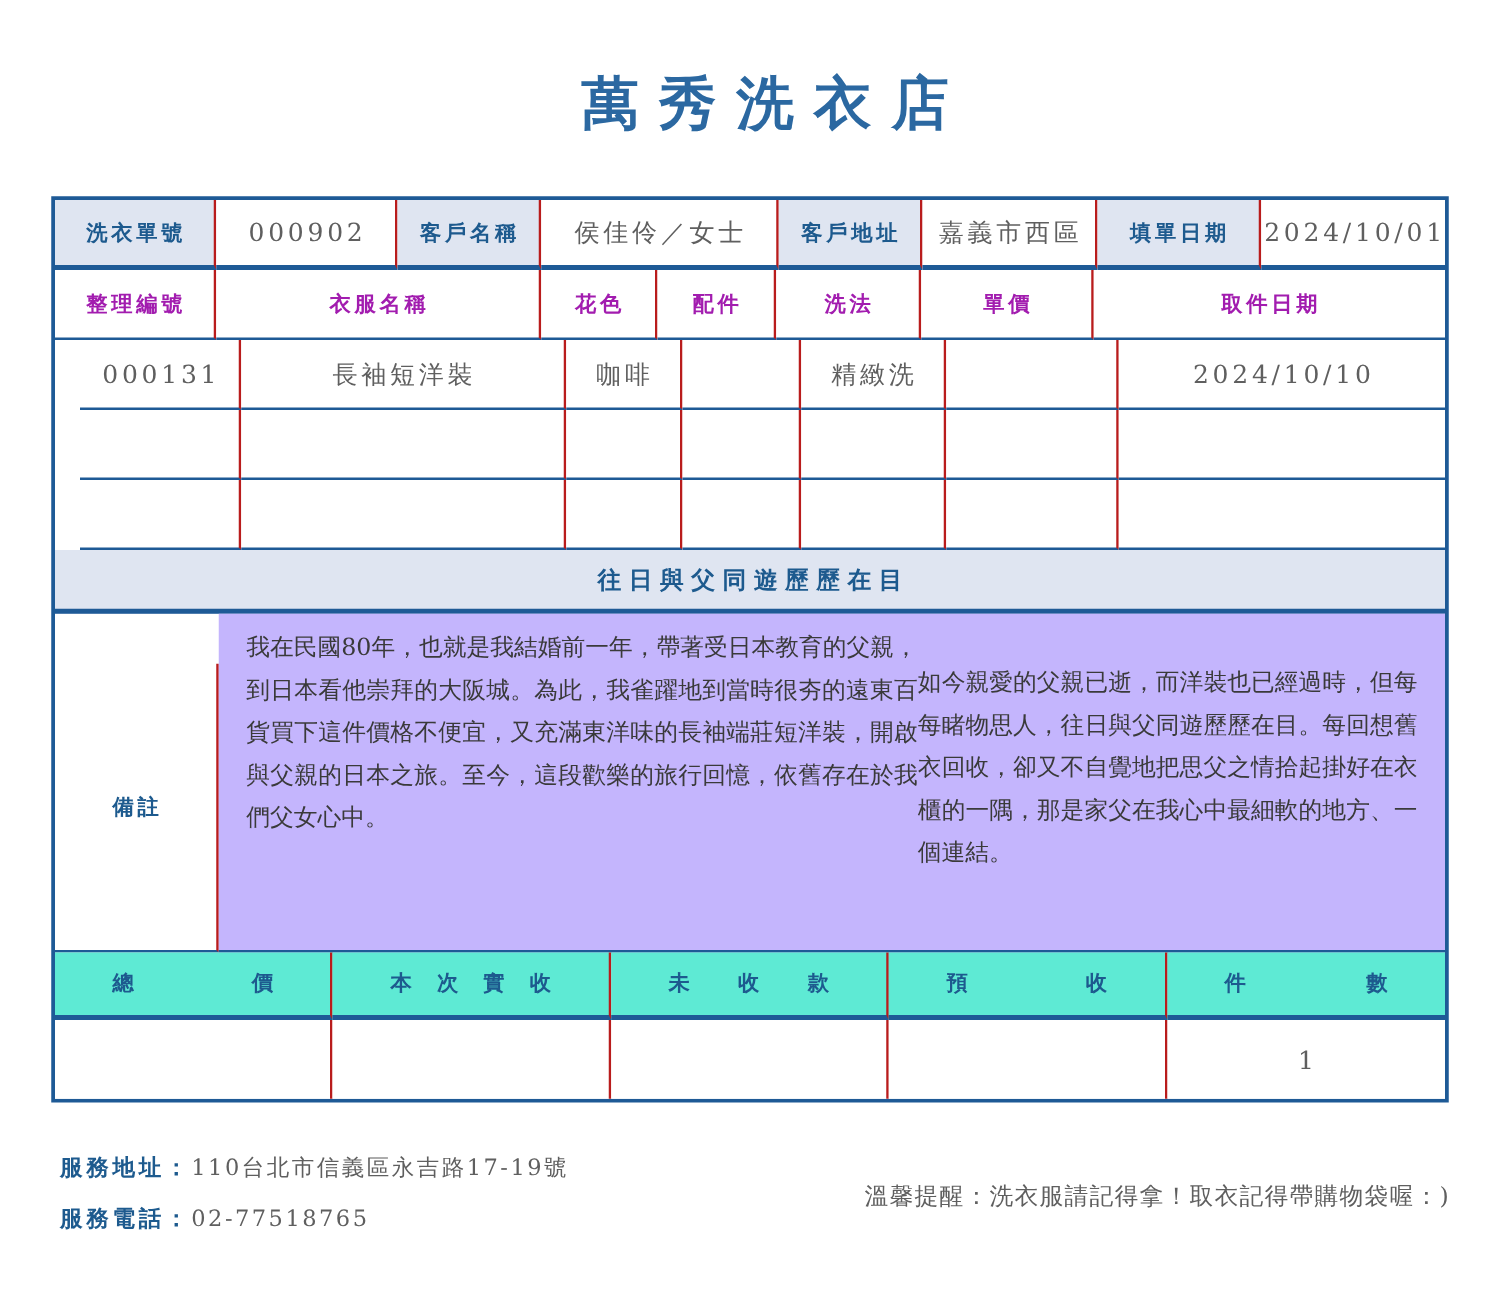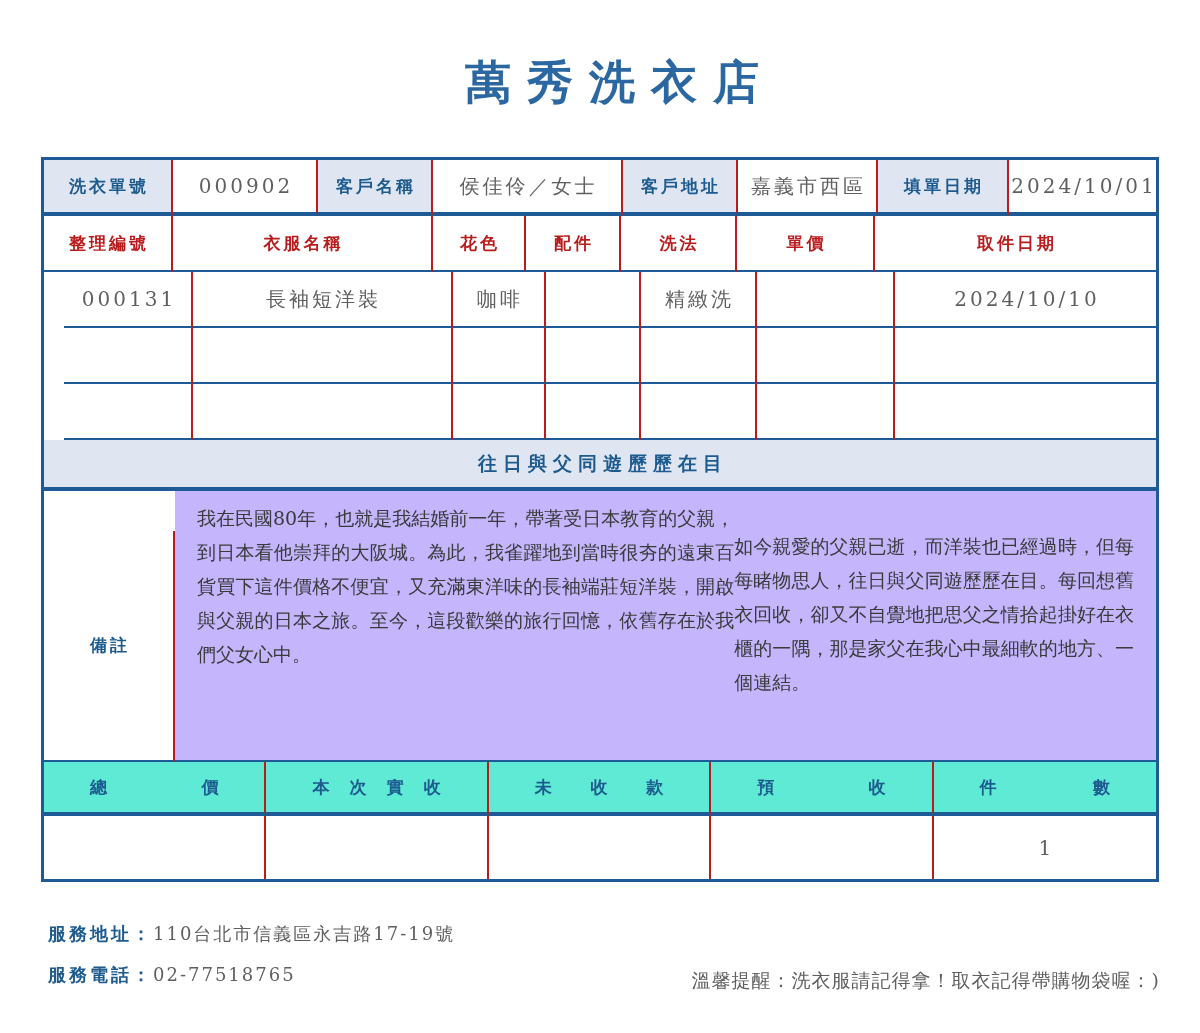--- a/index.html
+++ b/index.html
@@ -33,21 +33,21 @@
   .thick-bottom .cell { border-bottom-width: 4px; }
   .no-bottom .cell { border-bottom: none; }
 
   .hdr {
     background: #dfe5f1;
     color: #1d5a8e; font-weight: bold;
     font-size: 17px; letter-spacing: 3px; text-indent: 3px;
   }
   .colhdr {
     background: #ffffff;
-    color: #b91c1c; font-weight: bold;
+    color: #a21caf; font-weight: bold;
     font-size: 17px; letter-spacing: 3px; text-indent: 3px;
   }
   .val { background: #ffffff; color: #5f5f5f; font-size: 20px; letter-spacing: 3px; text-indent: 3px; }
 
   .row-info  { grid-template-columns: 129px 145px 115px 190px 115px 140px 131px auto; height: 56px; }
   .row-cols  { grid-template-columns: 129px 260px 93px 95px 116px 138px auto; height: 56px; }
   .row-item  { grid-template-columns: 129px 260px 93px 95px 116px 138px auto; height: 56px; margin-left: 20px; }
   .row-story-hdr { grid-template-columns: auto; height: 51px; }
   .row-remarks { grid-template-columns: 131px auto; height: 271px; }
   .row-totals-hdr { grid-template-columns: repeat(5, 1fr); height: 54px; }
@@ -80,21 +80,21 @@
     text-align: justify;
     text-align-last: justify;
   }
   .totals-val-cell { background: #ffffff; color: #5f5f5f; font-size: 20px; }
 
   .footer { position: absolute; left: 48px; top: 922px; width: 1112px; font-size: 18px; }
   .footer-line { margin-bottom: 17px; display: flex; align-items: baseline; }
   .footer-label { color: #1d5a8e; font-weight: bold; letter-spacing: 3px; }
   .footer-value { color: #5f5f5f; letter-spacing: 2px; }
   .reminder {
-    position: absolute; right: 40px; top: 968px;
+    position: absolute; right: 40px; top: 944px;
     color: #5f5f5f; font-size: 19px; letter-spacing: 1px;
   }
 </style>
 </head>
 <body>
 
 <div class="page-title">萬秀洗衣店</div>
 
 <div class="form">
 

